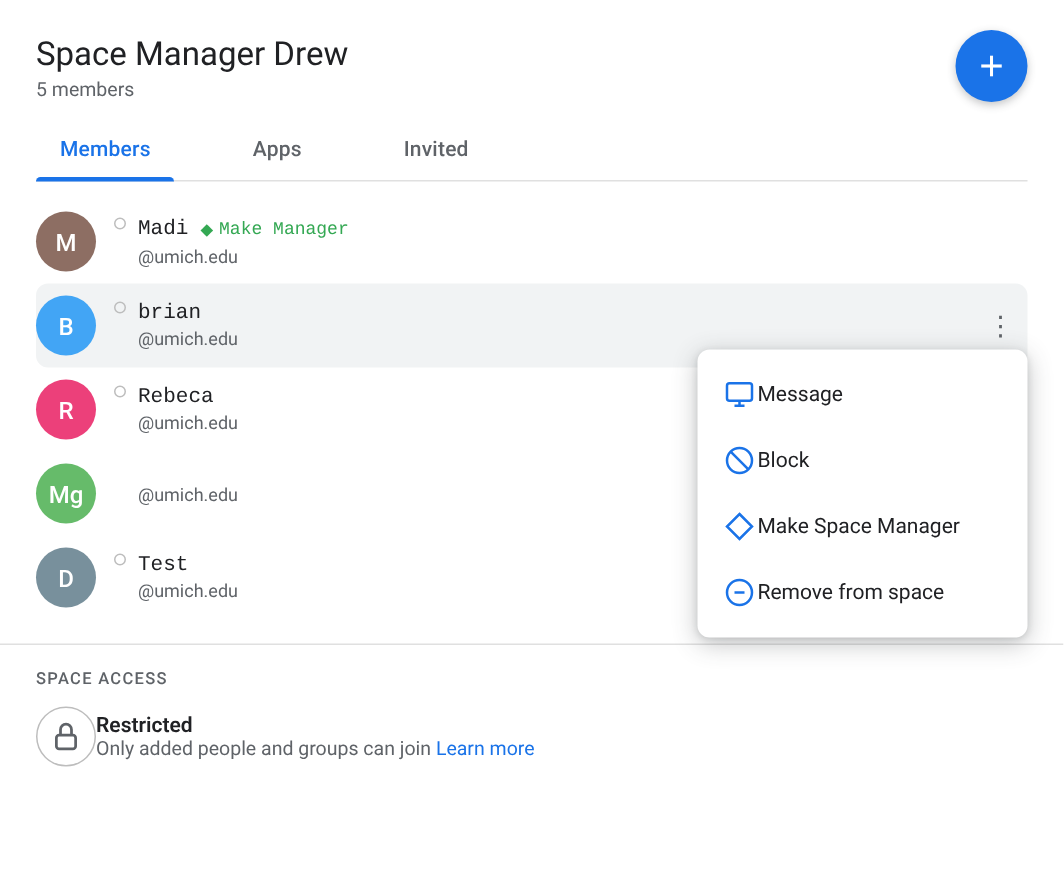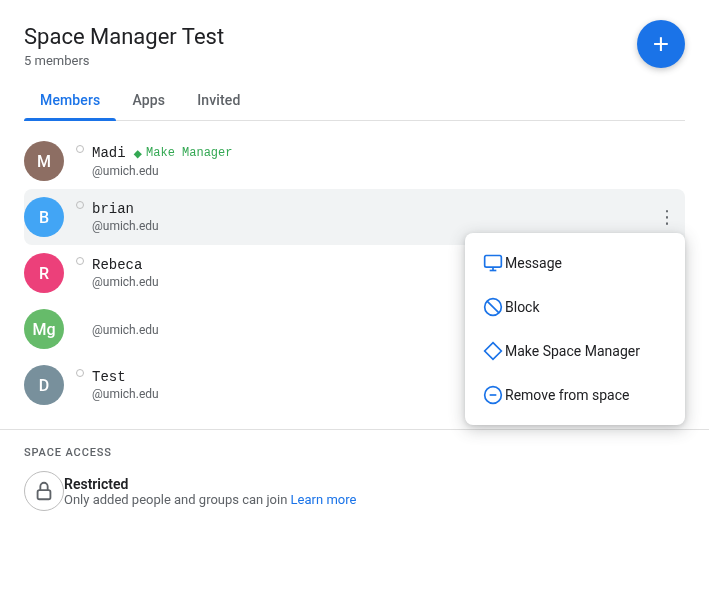--- a/index.html
+++ b/index.html
@@ -34,20 +34,21 @@
       align-items: center;
       border-bottom: 1px solid #e0e0e0;
       position: relative;
       margin-bottom: 0;
     }
 
     .tabs {
       display: flex;
       align-items: flex-end;
       flex: 1;
+      gap: 36px;
     }
 
     .tab {
       padding: 12px 16px;
       font-size: 14px;
       cursor: pointer;
       color: #5f6368;
       position: relative;
       font-weight: 500;
       letter-spacing: 0.01em;
@@ -293,21 +294,21 @@
       position: relative;
     }
 
   </style>
 </head>
 <body>
 
 <div class="container">
   <div class="header-area">
     <div class="header-text">
-      <div class="title">Space Manager Test</div>
+      <div class="title">Space Manager Drew</div>
       <div class="subtitle">5 members</div>
     </div>
   </div>
 
   <div class="tabs-wrapper">
     <div class="tabs-row">
       <div class="tabs">
         <div class="tab active">Members</div>
         <div class="tab">Apps</div>
         <div class="tab">Invited</div>

